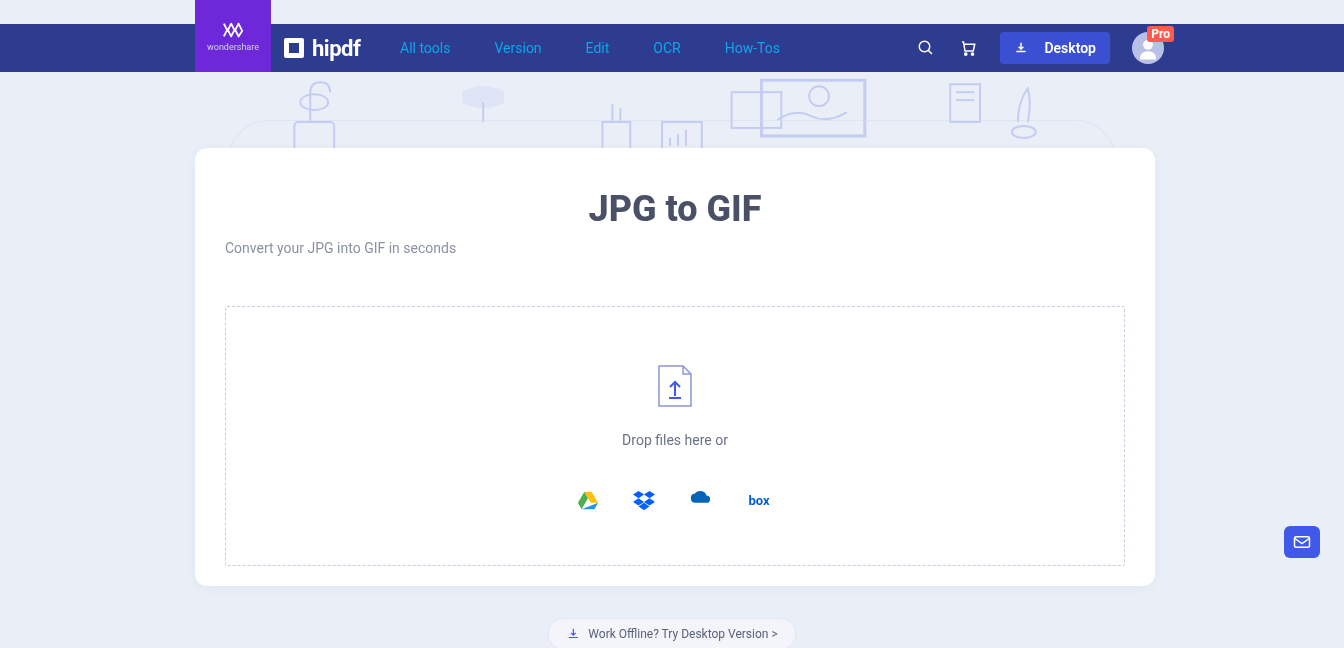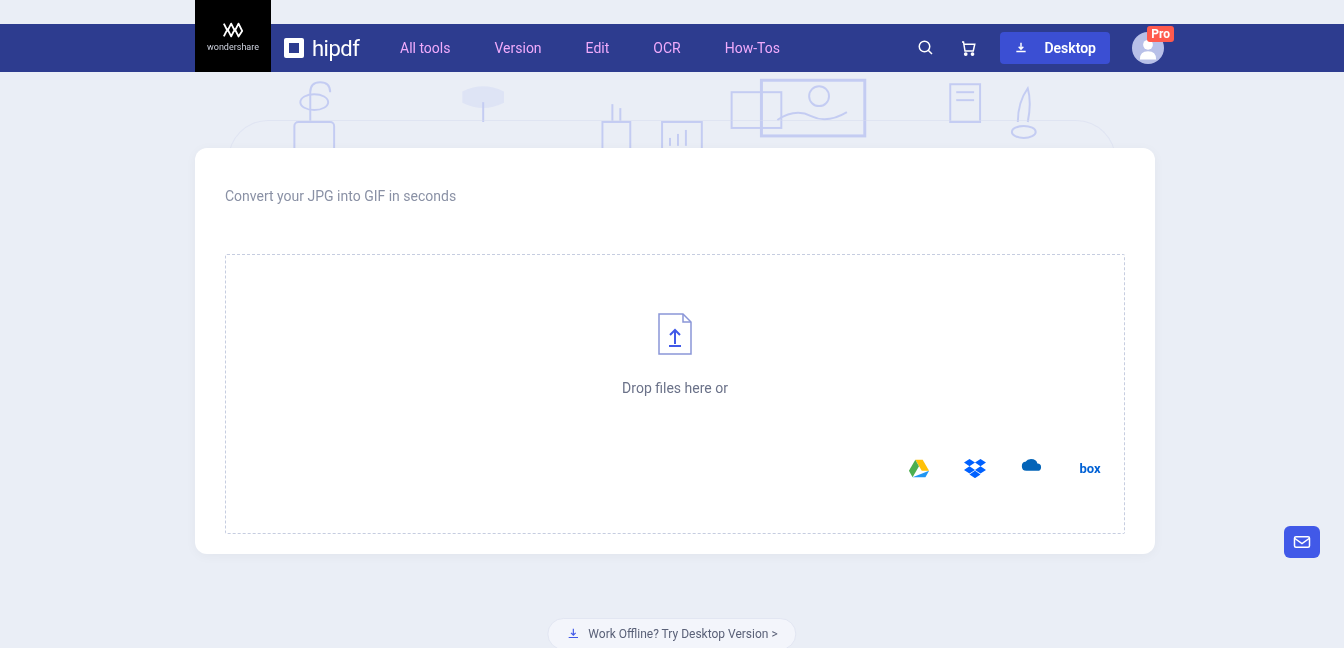--- a/index.html
+++ b/index.html
@@ -2,31 +2,31 @@
 <html><head>
   <meta charset="utf-8">
   <style>
     * { margin: 0; padding: 0; box-sizing: border-box; }
     body { font-family: -apple-system, BlinkMacSystemFont, "Segoe UI", Roboto, Arial, sans-serif; background: #eaeef6; width: 1344px; height: 648px; overflow: hidden; position: relative; }
     
     .topbar { height: 24px; background: #eaeef6; }
     
     .navbar { height: 48px; background: #2d3c8f; display: flex; align-items: center; position: relative; }
     
-    .wondershare-box { position: absolute; left: 195px; top: -24px; width: 76px; height: 72px; background: #000000; color: #fff; display: flex; flex-direction: column; align-items: center; justify-content: center; cursor: pointer; }
+    .wondershare-box { position: absolute; left: 195px; top: -24px; width: 76px; height: 72px; background: #6d28d9; color: #fff; display: flex; flex-direction: column; align-items: center; justify-content: center; cursor: pointer; }
     .wondershare-box svg { width: 22px; height: 18px; margin-bottom: 3px; }
     .wondershare-box span { font-size: 9px; color: #d0d4e0; }
     
     .brand { position: absolute; left: 284px; display: flex; align-items: center; gap: 8px; color: #fff; cursor: pointer; }
     .brand-icon { width: 20px; height: 20px; background: #fff; border-radius: 2px; display: flex; align-items: center; justify-content: center; }
     .brand-icon::after { content: ''; width: 10px; height: 10px; background: #2d3c8f; }
-    .brand-text { font-size: 22px; font-weight: 400; letter-spacing: -0.5px; }
+    .brand-text { font-size: 22px; font-weight: 700; letter-spacing: -0.5px; }
     
     .nav-links { position: absolute; left: 400px; display: flex; gap: 44px; }
-    .nav-link { color: #f0abfc; font-size: 14px; cursor: pointer; }
+    .nav-link { color: #0ea5e9; font-size: 14px; cursor: pointer; }
     
     .nav-right { position: absolute; right: 180px; display: flex; align-items: center; gap: 22px; }
     .icon-btn { width: 20px; height: 20px; color: #fff; cursor: pointer; display: flex; align-items: center; justify-content: center; }
     
     .desktop-btn { background: #3b4fd3; color: #fff; padding: 8px 14px; border-radius: 4px; font-size: 14px; font-weight: 600; display: flex; align-items: center; gap: 16px; cursor: pointer; }
     
     .avatar-wrap { position: relative; cursor: pointer; }
     .avatar { width: 32px; height: 32px; border-radius: 50%; background: #b8c0e8; display: flex; align-items: center; justify-content: center; overflow: hidden; }
     .avatar svg { width: 26px; height: 26px; }
     .pro-badge { position: absolute; top: -6px; right: -10px; background: #ff5a4d; color: #fff; font-size: 12px; font-weight: 700; padding: 1px 4px; border-radius: 3px; }
@@ -38,21 +38,21 @@
     .card-border-curve { position: absolute; top: 120px; left: 228px; right: 228px; height: 40px; border: 1px solid #d6dbef; border-bottom: none; border-top-left-radius: 40px; border-top-right-radius: 40px; opacity: 0.5; pointer-events: none; }
     
     .title { font-size: 36px; font-weight: 800; color: #4a5166; text-align: center; margin-bottom: 10px; }
     .subtitle { font-size: 14px; color: #8a91a5; margin-bottom: 50px; }
     
     .dropzone { border: 1px dashed #c6cde0; border-radius: 2px; padding: 55px 20px 55px; text-align: center; }
     .file-icon { width: 40px; height: 48px; margin: 0 auto 22px; }
     .drop-text { font-size: 14px; color: #6b7289; margin-bottom: 28px; }
     .choose-btn { background: #4159e8; color: #fff; border: none; padding: 13px 48px; font-size: 13px; font-weight: 700; letter-spacing: 0.5px; border-radius: 2px; cursor: pointer; }
     
-    .cloud-row { display: flex; justify-content: flex-end; gap: 34px; margin-top: 62px; }
+    .cloud-row { display: flex; justify-content: center; gap: 34px; margin-top: 42px; }
     .cloud-icon { width: 22px; height: 20px; cursor: pointer; }
     
     .offline-btn { position: absolute; top: 618px; left: 50%; transform: translateX(-50%); background: #f3f5fb; border: 1px solid #e2e6f2; border-radius: 18px; padding: 8px 18px; font-size: 12px; color: #5a6178; display: flex; align-items: center; gap: 8px; cursor: pointer; }
     
     .mail-fab { position: absolute; right: 24px; bottom: 90px; width: 36px; height: 32px; background: #4159e8; border-radius: 6px; display: flex; align-items: center; justify-content: center; cursor: pointer; }
   </style>
 </head>
 <body>
 
 <div class="topbar"></div>
@@ -134,20 +134,21 @@
         <line x1="766" y1="28" x2="784" y2="28"></line>
       <path d="M828 50 Q828 30 838 16 Q842 30 838 50"></path>
         <ellipse cx="834" cy="60" rx="12" ry="6"></ellipse>
     </g>
   </svg>
 </div>
 
 <div class="card-border-curve"></div>
 
 <div class="card">
+  <h1 class="title">JPG to GIF</h1>
   <p class="subtitle">Convert your JPG into GIF in seconds</p>
 
   <div class="dropzone">
     <div class="file-icon">
       <svg viewBox="0 0 40 48" fill="none" stroke="#8a96d8" stroke-width="1.5">
           <path d="M4 4 L28 4 L36 12 L36 44 L4 44 Z"></path>
           <path d="M28 4 L28 12 L36 12"></path>
           <path d="M20 34 L20 20 M15 25 L20 20 L25 25" stroke="#4159e8" stroke-width="2"></path>
           <line x1="14" y1="36" x2="26" y2="36" stroke="#4159e8" stroke-width="2"></line>
         </svg>

